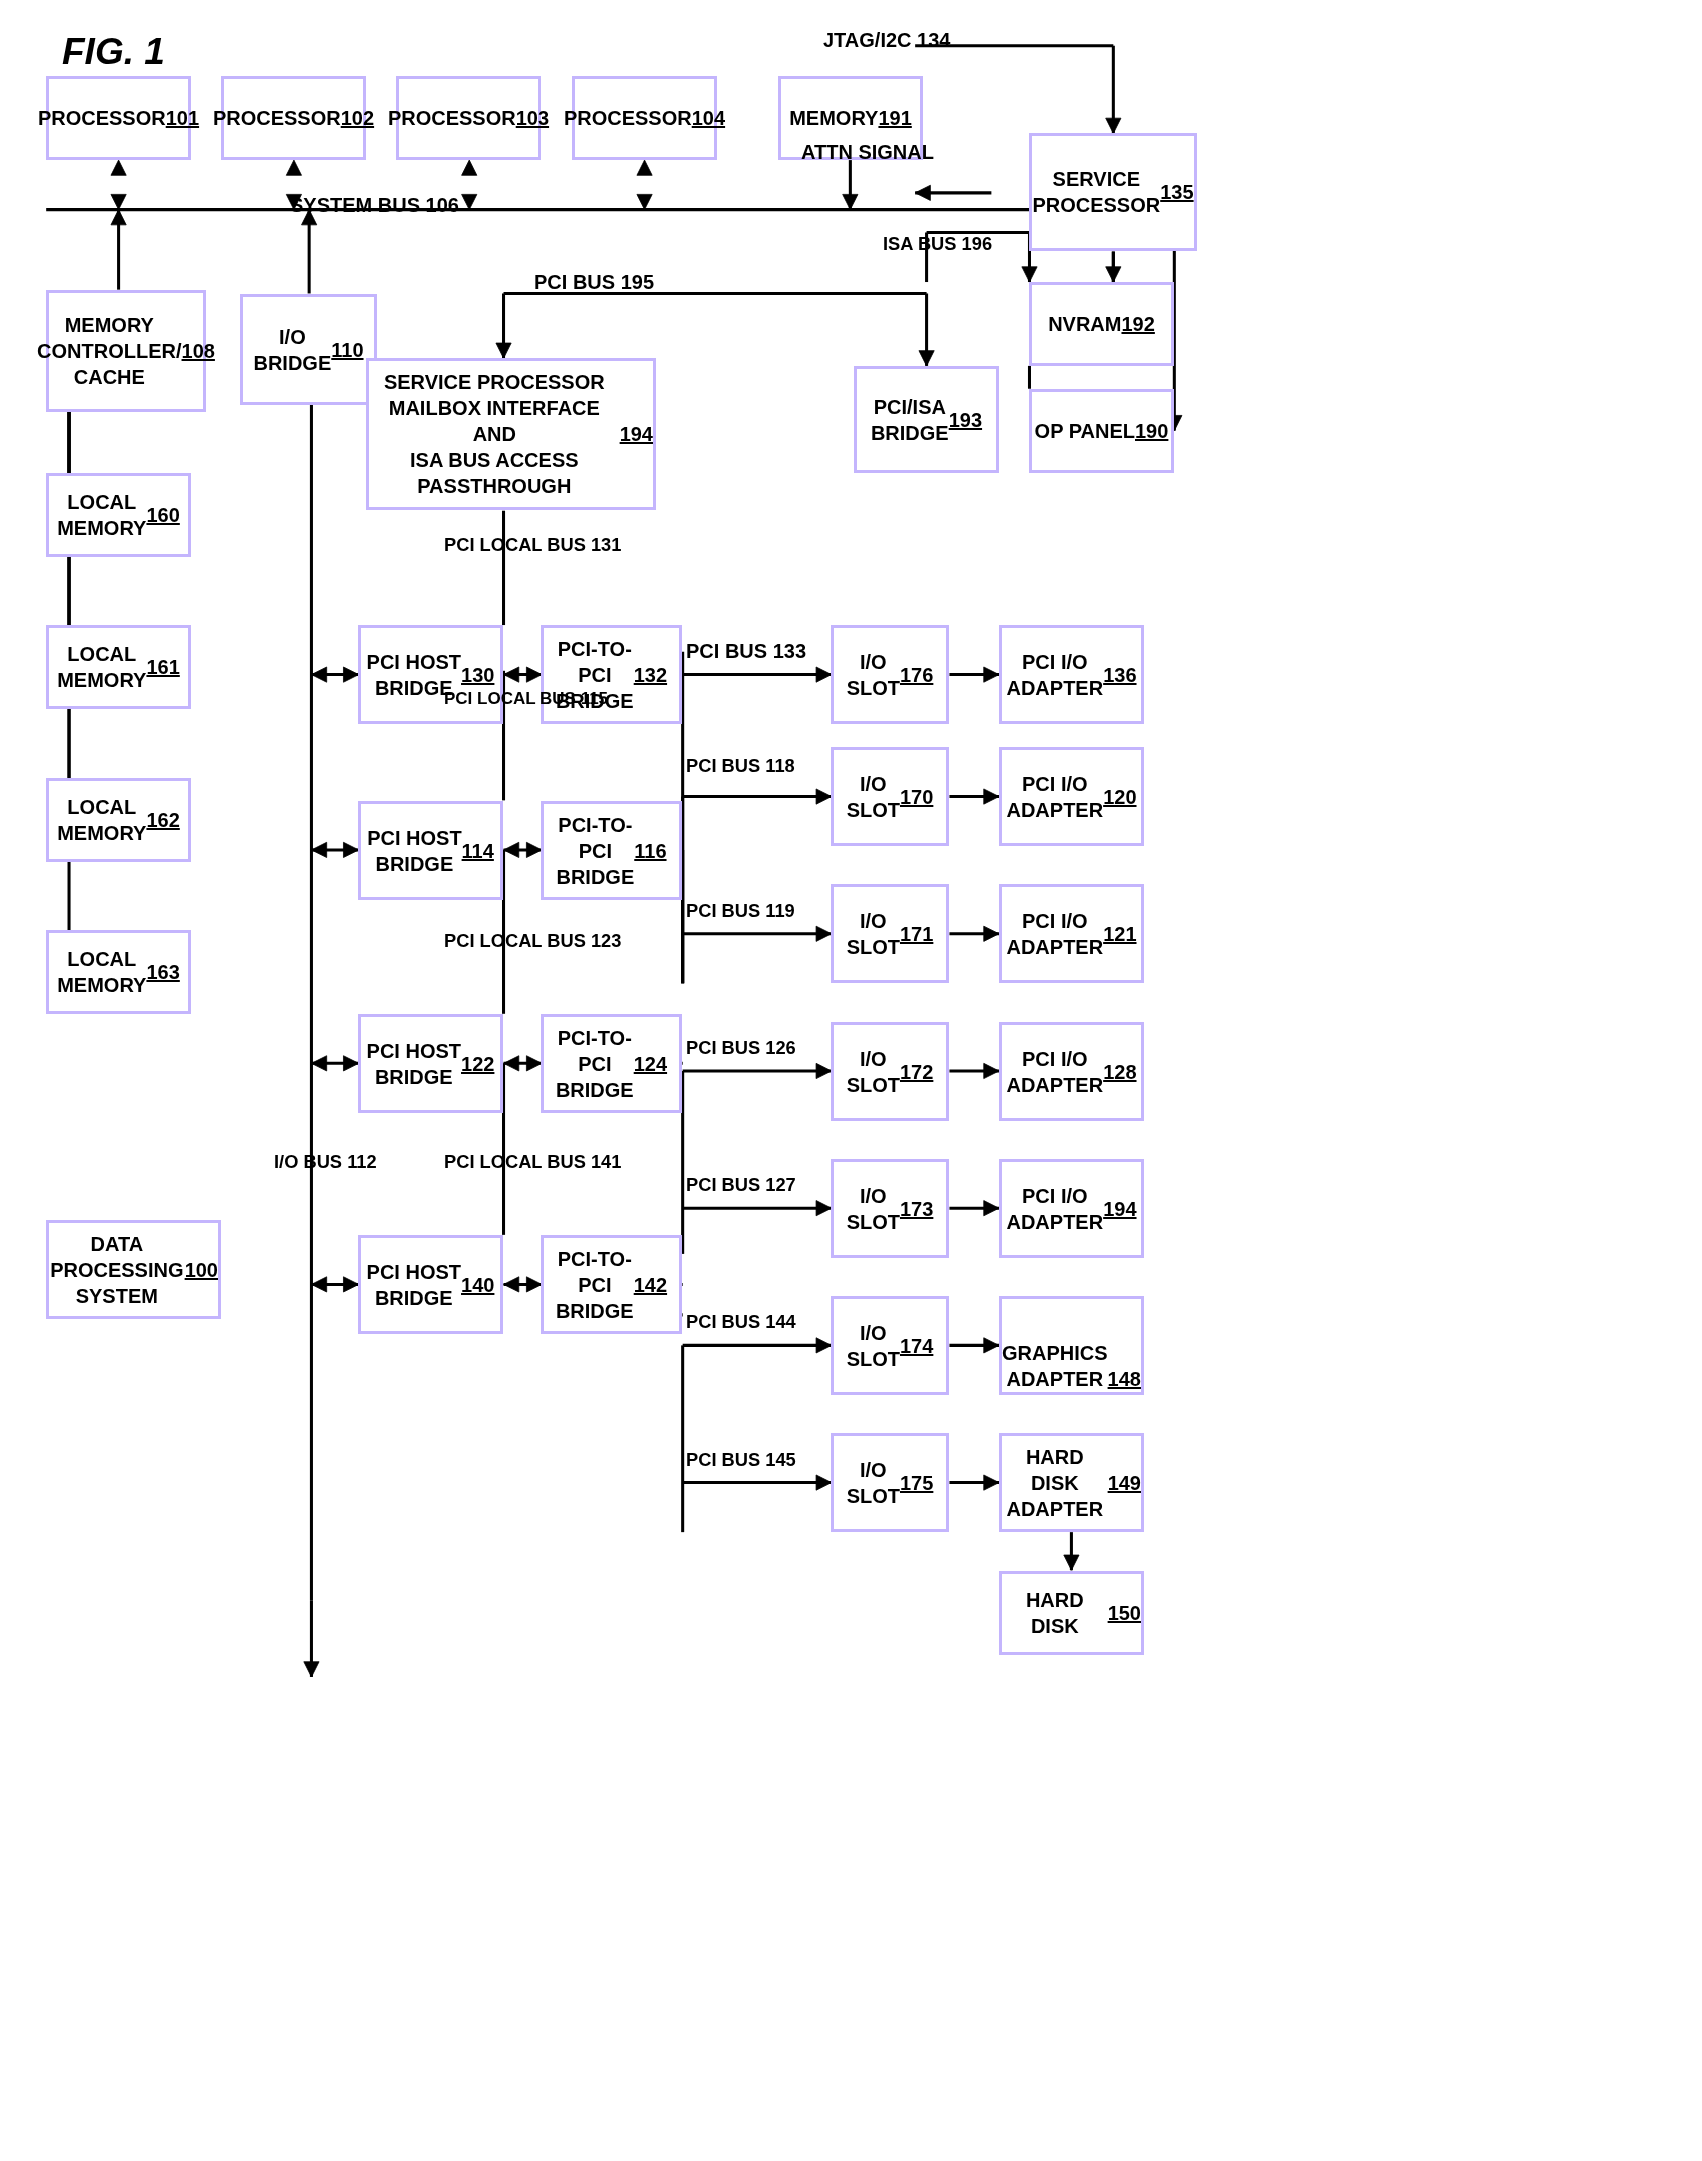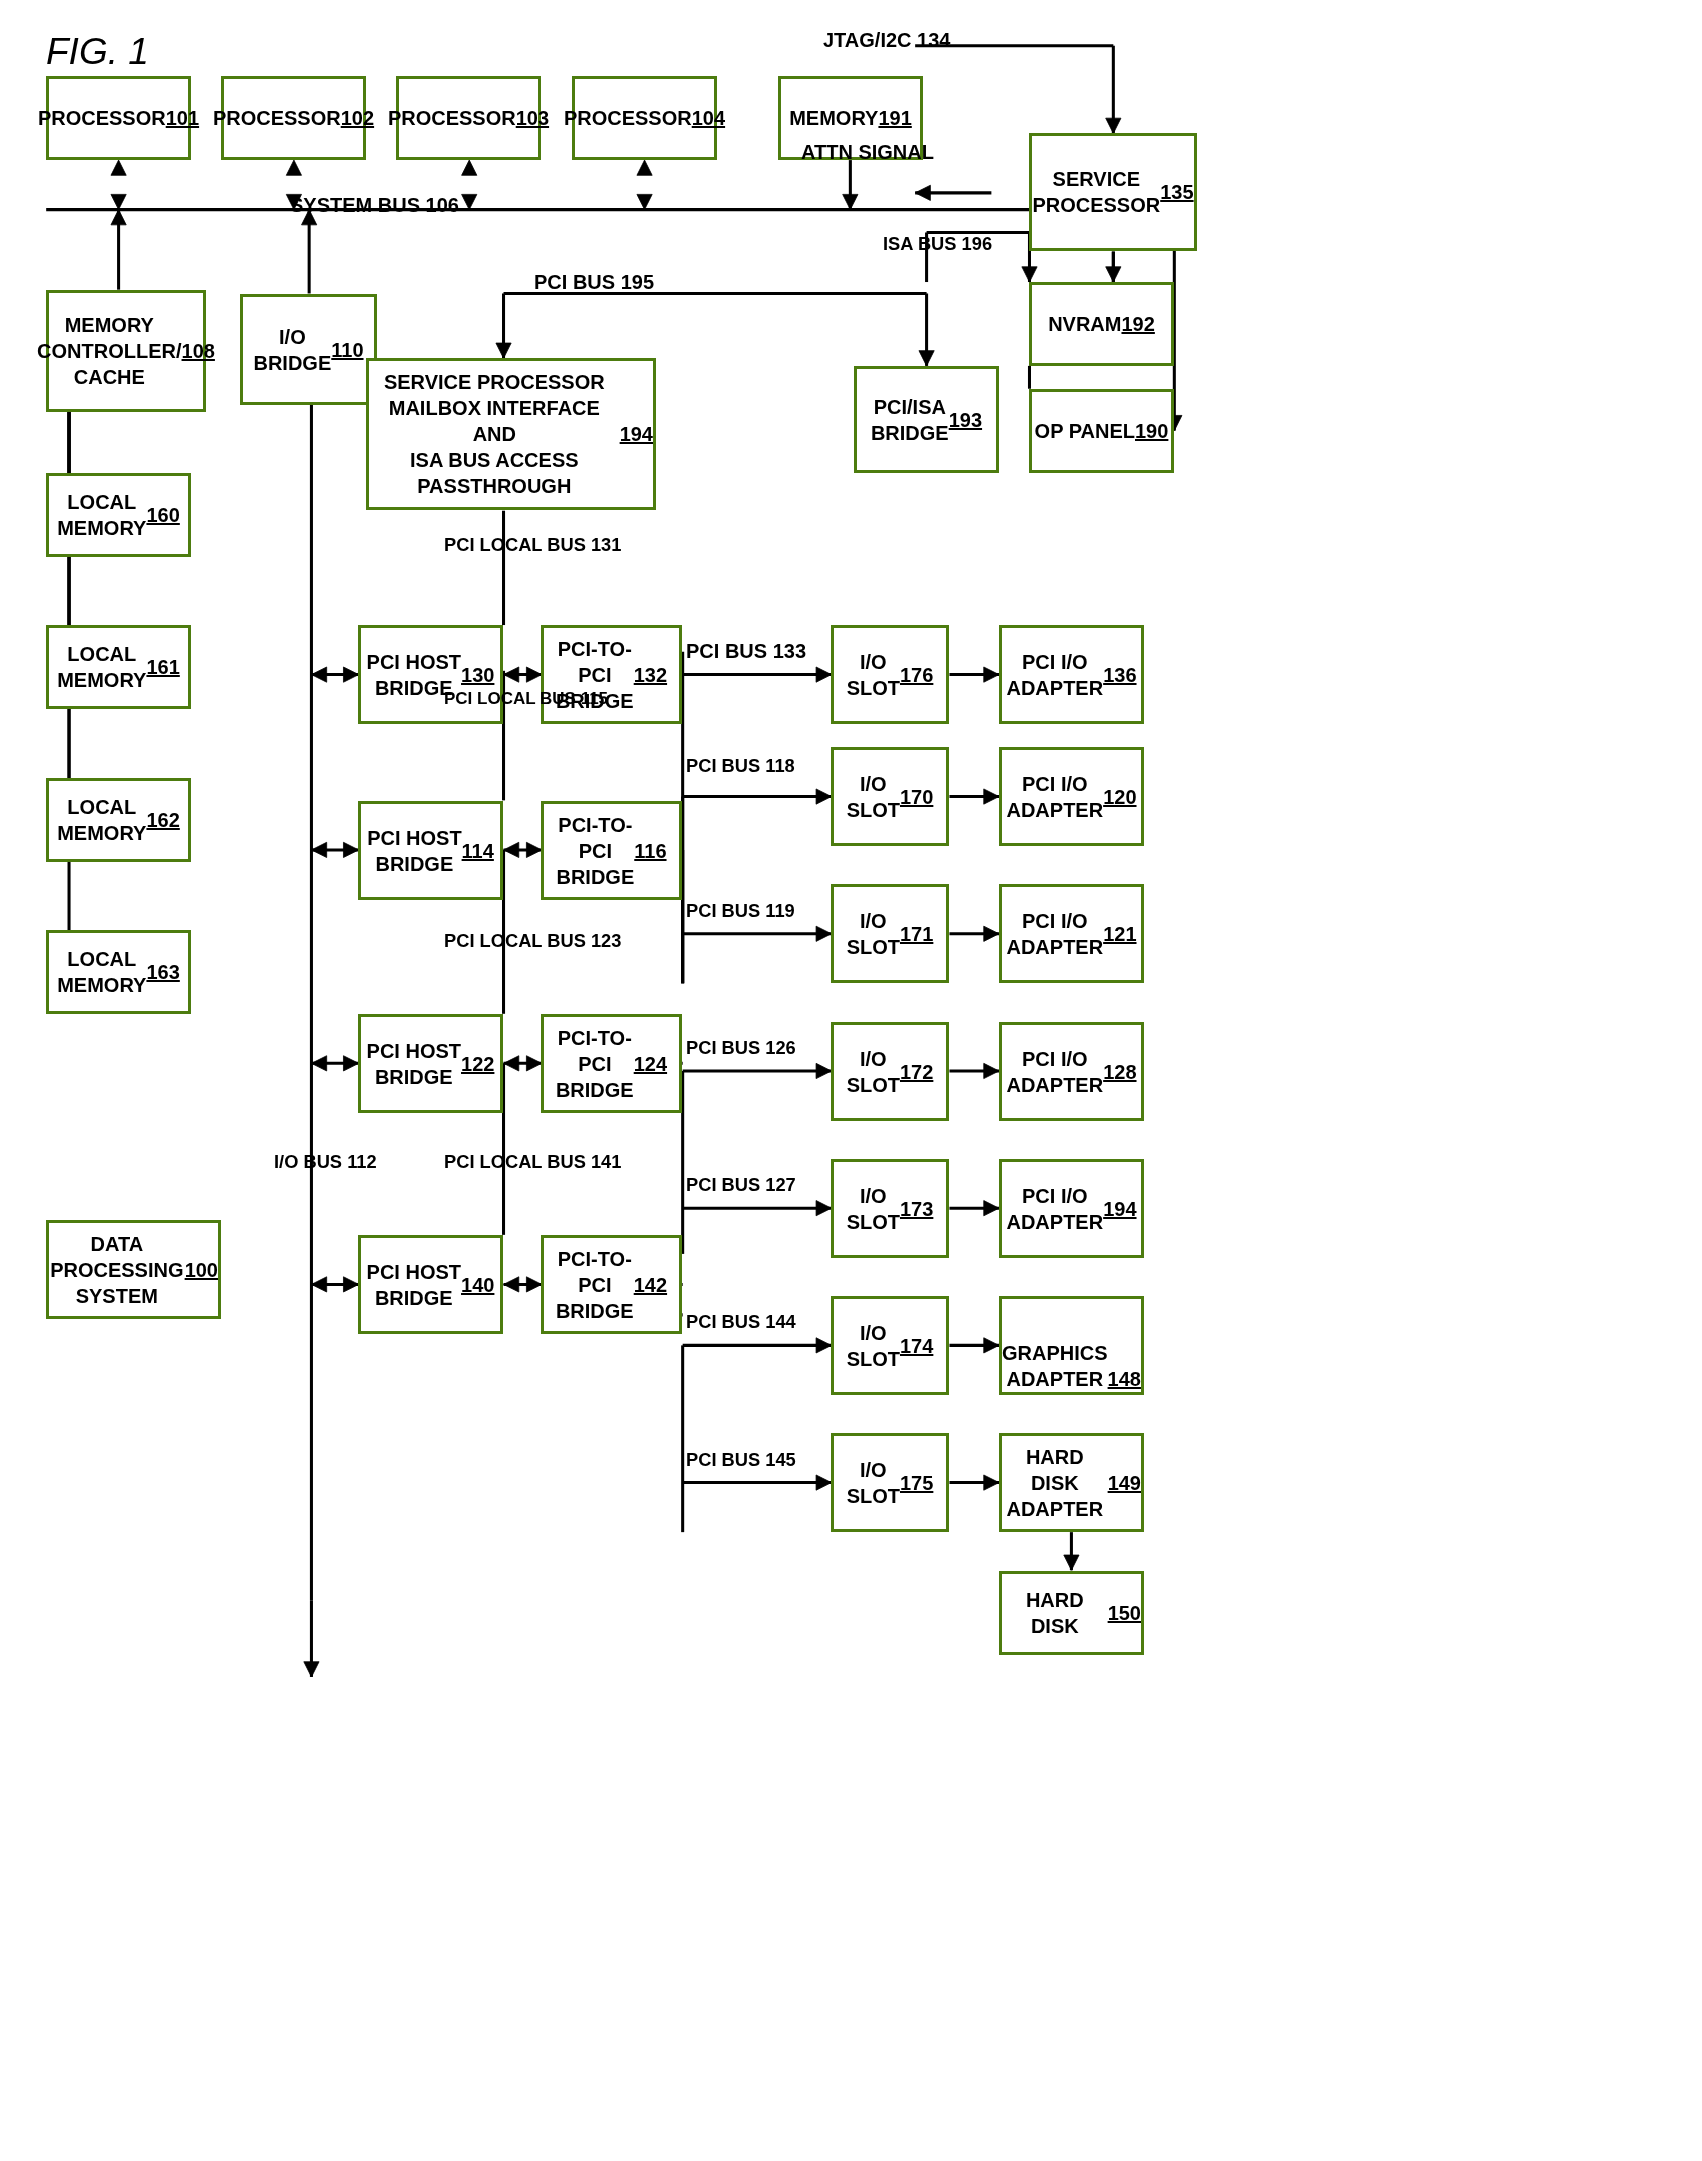--- a/index.html
+++ b/index.html
@@ -7,28 +7,28 @@
       background: #fff;
       font-family: Arial, sans-serif;
       width: 1703px;
       height: 2161px;
       position: relative;
       overflow: hidden;
     }
     .fig-label {
       position: absolute;
       top: 30.5px;
-      left: 46px;
+      left: 62px;
       font-size: 37px;
-      font-weight: normal;
+      font-weight: bold;
       font-style: italic;
     }
     .box {
       position: absolute;
-      border: 3px solid #4d7c0f;
+      border: 3px solid #c4b5fd;
       background: #fff;
       display: flex;
       align-items: center;
       justify-content: center;
       text-align: center;
       font-size: 20px;
       font-weight: bold;
       line-height: 1.3;
     }
     .box u { text-decoration: underline; }

